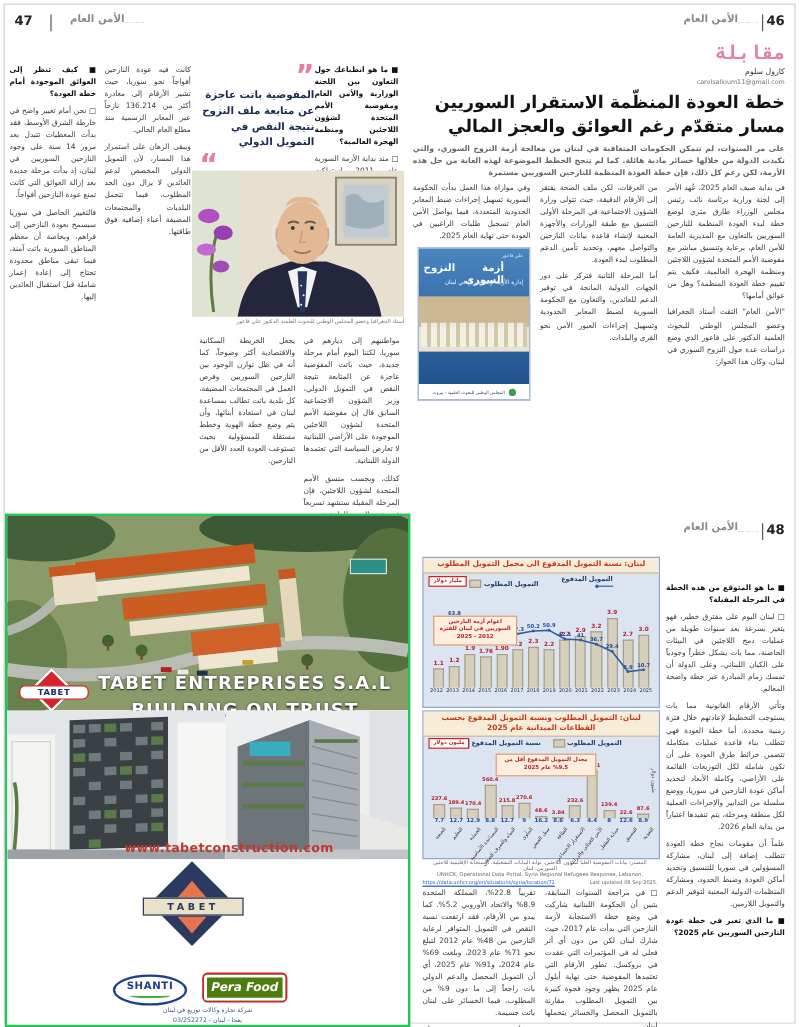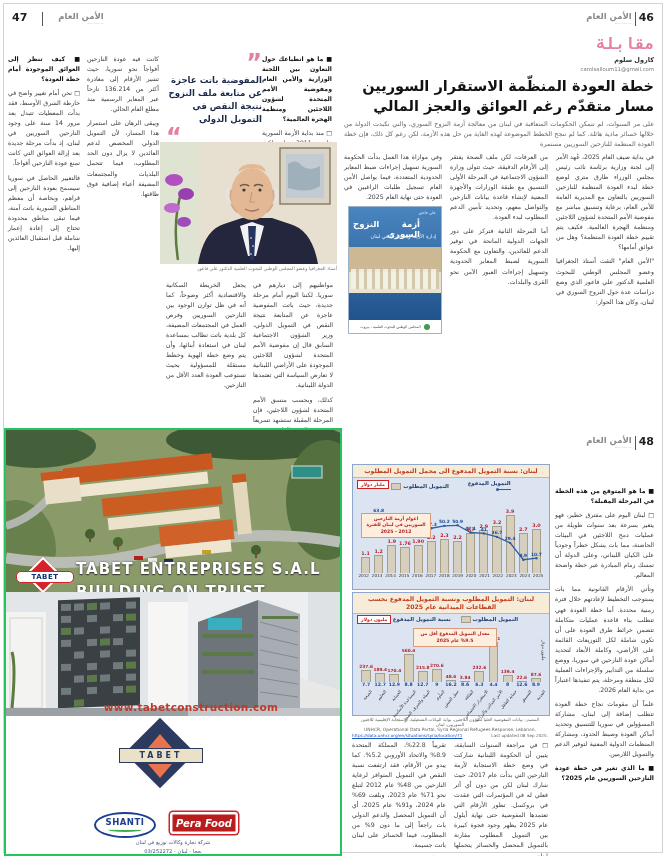--- a/index.html
+++ b/index.html
@@ -4,33 +4,33 @@
 <style>
   html,body{margin:0;padding:0;background:#ffffff;}
   #canvas{position:relative;width:666px;height:856px;background:#fff;overflow:hidden;
           font-family:"DejaVu Sans",sans-serif;}
   .frame{position:absolute;inset:3px;border:1px solid #d2d2d2;pointer-events:none;}
   .page{position:absolute;background:#fff;}
   
   .phead{position:absolute;display:flex;align-items:flex-start;gap:3px;direction:ltr;}
   .phead .num{font-size:11px;font-weight:bold;color:#222;line-height:1;}
   .phead .bar{width:1px;height:14px;background:#555;}
-  .phead .brandwrap{display:flex;flex-direction:column;align-items:flex-end;}
+  .phead .brandwrap{display:flex;flex-direction:row;align-items:flex-end;}
   .phead .brand{font-size:8.5px;font-weight:bold;color:#8a8a8a;line-height:1;}
   .phead .issue{font-size:3.5px;color:#b5b5b5;line-height:1.4;}
   
   .col{position:absolute;direction:rtl;text-align:justify;}
   .para{margin:0 0 4px 0;font-size:6.2px;line-height:1.62;color:#3a3a3a;}
   .para.q{font-weight:bold;color:#101010;}
   .kicker{position:absolute;direction:rtl;font-size:16px;font-weight:bold;color:#e57fa1;letter-spacing:.5px;}
-  .byline{position:absolute;direction:rtl;font-size:6.5px;font-weight:bold;color:#333;}
+  .byline{position:absolute;direction:rtl;font-size:6.5px;font-weight:normal;color:#333;}
   .mail{position:absolute;direction:ltr;font-size:5.3px;color:#777;}
   .headline{position:absolute;direction:rtl;text-align:right;font-size:14.5px;font-weight:bold;
             color:#121212;line-height:1.38;letter-spacing:-0.2px;}
-  .intro{position:absolute;direction:rtl;text-align:justify;font-size:6.4px;line-height:1.55;color:#666;font-weight:normal;}
+  .intro{position:absolute;direction:rtl;text-align:justify;font-size:6.4px;line-height:1.55;color:#666;font-weight:bold;}
   
   .pullquote{position:absolute;direction:rtl;text-align:right;}
   .pq-mark{font-size:24px;line-height:.6;color:#e57fa1;font-weight:bold;display:block;}
   .pq-mark.close{text-align:left;}
   .pq-text{font-size:8.6px;font-weight:bold;color:#1b2a4a;line-height:1.5;margin:4px 0;}
   .caption{position:absolute;direction:rtl;text-align:right;font-size:4.6px;color:#777;}
   
   .book{width:92px;height:126px;margin-top:4px;border:1px solid #9db3c8;background:linear-gradient(#4a85c0,#1c4d86);
         position:relative;direction:rtl;overflow:hidden;}
   .book .b-top{position:absolute;top:3px;right:5px;font-size:4px;color:#d8e6f4;}
@@ -70,21 +70,21 @@
   .xrow2 .xl span{position:absolute;top:1px;right:2px;white-space:nowrap;transform:rotate(-50deg);
                   transform-origin:100% 0;display:inline-block;direction:rtl;}
   .vlab{position:absolute;writing-mode:vertical-rl;font-size:4.4px;color:#444;direction:rtl;}
   .src{position:absolute;direction:rtl;text-align:center;color:#666;}
   .src .l1{font-size:4.4px;}
   .src .l2{font-size:4.4px;direction:ltr;}
   .src .l3{display:flex;justify-content:space-between;direction:ltr;font-size:4.2px;margin-top:1px;}
   .src a{color:#1a58c2;text-decoration:underline;}
   
   #ad{border:2px solid #22c55e;overflow:hidden;}
-  .ad-head{position:absolute;color:#fff;font-weight:bold;font-size:15px;
+  .ad-head{position:absolute;text-align:center;color:#fff;font-weight:bold;font-size:15px;
            letter-spacing:1px;line-height:1.55;text-shadow:0 0 2px #444,0 1px 1px #333;}
   .tabet-logo{position:absolute;width:56px;height:40px;}
   .tabet-d{position:absolute;left:14px;top:4px;width:26px;height:26px;background:#d6222a;transform:rotate(45deg);box-shadow:0 0 0 2px #fff inset;}
   .tabet-band{position:absolute;left:0;top:13px;width:56px;height:10px;background:#fff;border:1px solid #d6222a;
               border-radius:5px;display:flex;align-items:center;justify-content:center;
               font-size:7px;font-weight:bold;color:#14306e;letter-spacing:.5px;}
   .www{position:absolute;color:#c0392b;font-weight:bold;font-size:10.5px;letter-spacing:.3px;text-align:center;}
   .tred{position:absolute;width:76px;height:70px;}
   .tred .diam{position:absolute;left:10px;top:0;width:50px;height:50px;background:#2b3a5e;transform:rotate(45deg);top:8px;}
   .tred .tri-t{position:absolute;left:23px;top:14px;width:0;height:0;border-left:12px solid transparent;
@@ -92,21 +92,21 @@
   .tred .tri-b{position:absolute;left:23px;bottom:12px;width:0;height:0;border-left:12px solid transparent;
                border-right:12px solid transparent;border-top:14px solid #e8744f;}
   .tred .ribbon{position:absolute;left:-6px;top:28px;width:82px;height:13px;background:#e9e2c8;
                 border:1px solid #2b3a5e;display:flex;align-items:center;justify-content:center;
                 font-size:8px;font-weight:bold;color:#2b3a5e;letter-spacing:3px;}
   .ad-arline{position:absolute;direction:rtl;text-align:center;font-size:10.5px;font-weight:bold;color:#14233f;}
   .shanti{position:absolute;width:58px;height:22px;border:2px solid #1d3f8f;border-radius:50%;background:#fff;
           display:flex;flex-direction:column;align-items:center;justify-content:center;}
   .shanti .t{font-size:8.5px;font-weight:bold;color:#1d3f8f;letter-spacing:.5px;line-height:1;}
   .shanti .sw{width:34px;height:3px;border-bottom:2px solid #3fae49;border-radius:50%;}
-  .pera{position:absolute;width:68px;height:22px;background:#b91c1c;border-radius:3px;box-shadow:0 0 0 1.5px #cc2229,0 0 0 2.5px #fff inset;
+  .pera{position:absolute;width:68px;height:22px;background:#4d7c0f;border-radius:3px;box-shadow:0 0 0 1.5px #cc2229,0 0 0 2.5px #fff inset;
         display:flex;align-items:center;justify-content:center;color:#fff;font-size:10px;font-weight:bold;font-style:italic;}
   .ad-foot{position:absolute;direction:rtl;text-align:center;font-size:5.2px;color:#44507a;line-height:1.7;}
   svg{display:block;}
 </style>
 </head>
 <body>
 
 <div id="canvas">
   <div class="frame"></div>
 

